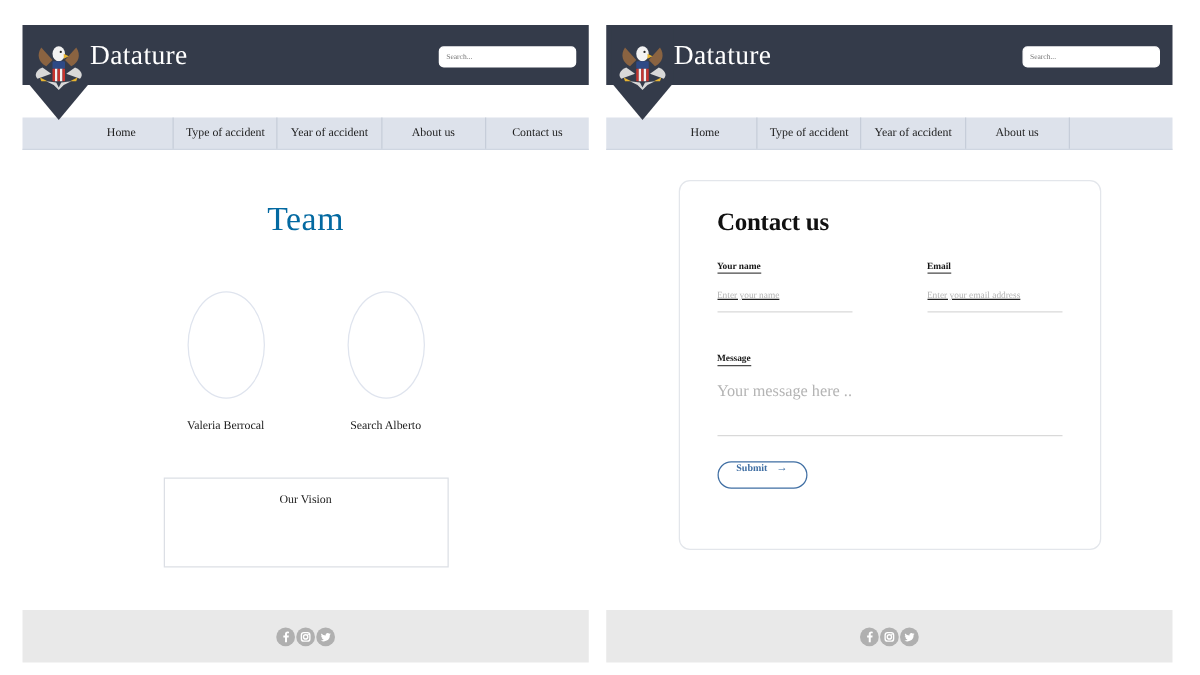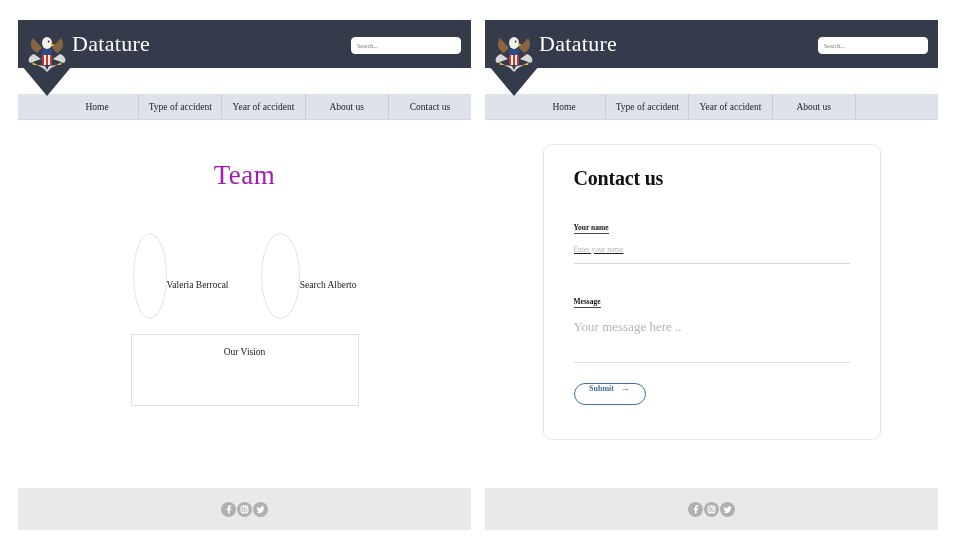--- a/index.html
+++ b/index.html
@@ -114,54 +114,54 @@
     background: #ffffff;
     position: relative;
     overflow: hidden;
   }
 
   
   .team-title {
     text-align: center;
     font-family: "Liberation Serif", serif;
     font-size: 27px;
-    color: #a21caf;
+    color: #0369a1;
     margin-top: 40px;
     letter-spacing: 0.5px;
   }
 
   .team-row {
     display: flex;
     justify-content: center;
     gap: 32px;
     margin-top: 42px;
   }
   .team-member {
     display: flex;
-    flex-direction: row;
+    flex-direction: column;
     align-items: center;
     width: 96px;
   }
   .avatar-oval {
     width: 62px;
     height: 86px;
     border: 1px solid #dfe4ee;
     border-radius: 50%;
     background: #ffffff;
   }
   .member-name {
     margin-top: 17px;
     font-family: "Liberation Serif", serif;
     font-size: 9.5px;
     color: #1b1b1b;
     white-space: nowrap;
   }
 
   .vision-box {
-    margin: 15px auto 0 auto;
+    margin: 36px auto 0 auto;
     width: 228px;
     height: 72px;
     border: 1px solid #dcdfe5;
     background: #ffffff;
     display: flex;
     justify-content: center;
     padding-top: 12px;
   }
   .vision-title {
     font-family: "Liberation Serif", serif;
@@ -183,21 +183,21 @@
     font-family: "Liberation Serif", serif;
     font-weight: bold;
     font-size: 20px;
     color: #111111;
     letter-spacing: -0.2px;
   }
 
   .form-grid {
     display: flex;
     gap: 60px;
-    margin-top: 26px;
+    margin-top: 12px;
   }
   .field { flex: 1 1 0; }
   .field.full { width: 100%; }
 
   .field-label {
     font-family: "Liberation Serif", serif;
     font-size: 7.5px;
     font-weight: bold;
     color: #161616;
     display: inline-block;
@@ -408,20 +408,24 @@
 
     <div class="page-body">
       <div class="contact-card">
         <div class="contact-title">Contact us</div>
 
         <div class="form-grid">
           <div class="field">
             <span class="field-label">Your name</span>
             <input class="field-input" type="text" placeholder="Enter your name" style="">
           </div>
+          <div class="field">
+            <span class="field-label">Email</span>
+            <input class="field-input" type="text" placeholder="Enter your email address" style="">
+          </div>
         </div>
 
         <div class="message-block">
           <div class="field full">
             <span class="field-label">Message</span>
             <textarea class="field-area" placeholder="Your message here .." style=""></textarea>
           </div>
         </div>
 
         <button class="submit-btn">

